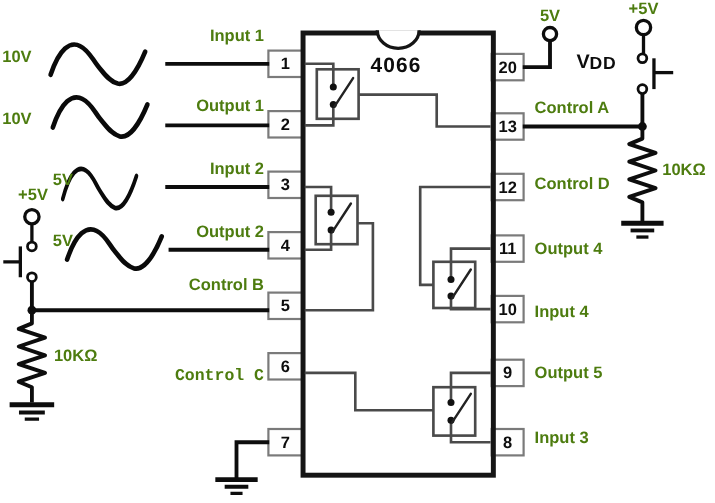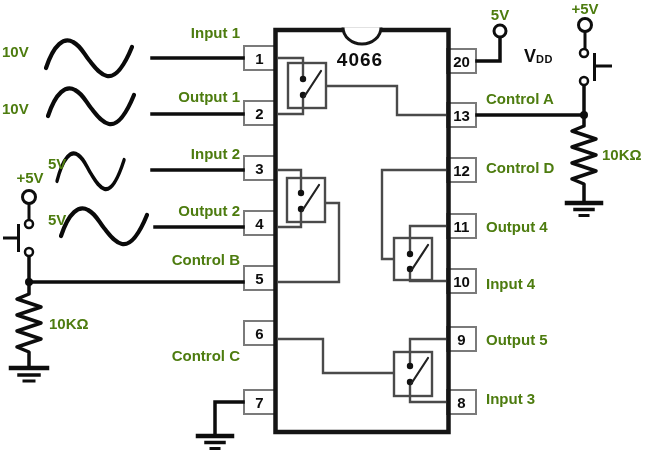--- a/index.html
+++ b/index.html
@@ -11,21 +11,21 @@
           font-weight:bold;font-size:15px;color:#0d0d0d;}
   .pinbox.left{left:243px;width:33px;height:26px;}
   .pinbox.right{left:446px;width:31px;height:26px;}
   .lbl{position:absolute;z-index:3;font-weight:bold;font-size:15px;white-space:nowrap;color:#4d7c0f;}
   .ralign{left:120px;width:120px;text-align:right;}
   .center{text-align:center;}
   .chip{position:absolute;z-index:3;left:295px;top:49px;width:130px;text-align:center;
         font-size:19px;font-weight:bold;letter-spacing:1px;color:#0d0d0d;}
   .vddlbl{position:absolute;z-index:3;left:524px;top:46px;font-weight:bold;color:#0d0d0d;}
   .vddlbl .vmain{font-size:18px;}
-  .vddlbl .vsub{font-size:11px;position:relative;top:1px;letter-spacing:.5px;}
+  .vddlbl .vsub{font-size:16px;position:relative;top:1px;letter-spacing:.5px;}
 </style>
 </head>
 <body>
 
 <div id="stage">
 
   <div class="pinbox left" style="top:45px">
       <span>1</span>
     </div>
   <div class="pinbox left" style="top:100px">
@@ -194,21 +194,21 @@
   <div class="lbl" style="left:48px;top:211px;">5V</div>
 
   <div class="lbl center" style="left:9px;top:169px;width:42px;">+5V</div>
   <div class="lbl" style="left:49px;top:315px;">10KΩ</div>
 
   <div class="lbl ralign" style="top:24px;">Input 1</div>
   <div class="lbl ralign" style="top:88px;">Output 1</div>
   <div class="lbl ralign" style="top:145px;">Input 2</div>
   <div class="lbl ralign" style="top:202px;">Output 2</div>
   <div class="lbl ralign" style="top:251px;">Control B</div>
-  <div class="lbl ralign" style="top:347px;">Control C</div>
+  <div class="lbl ralign" style="top:333px;font-family:Liberation Mono, monospace;">Control C</div>
 
   <div class="lbl center" style="left:483px;top:6px;width:34px;">5V</div>
   <div class="lbl center" style="left:564px;top:0px;width:42px;">+5V</div>
 
   <div class="vddlbl"><span class="vmain">V</span><span class="vsub">DD</span></div>
   <div class="lbl" style="left:486px;top:90px;">Control A</div>
   <div class="lbl" style="left:486px;top:159px;">Control D</div>
   <div class="lbl" style="left:486px;top:218px;">Output 4</div>
   <div class="lbl" style="left:486px;top:275px;">Input 4</div>
   <div class="lbl" style="left:486px;top:331px;">Output 5</div>

